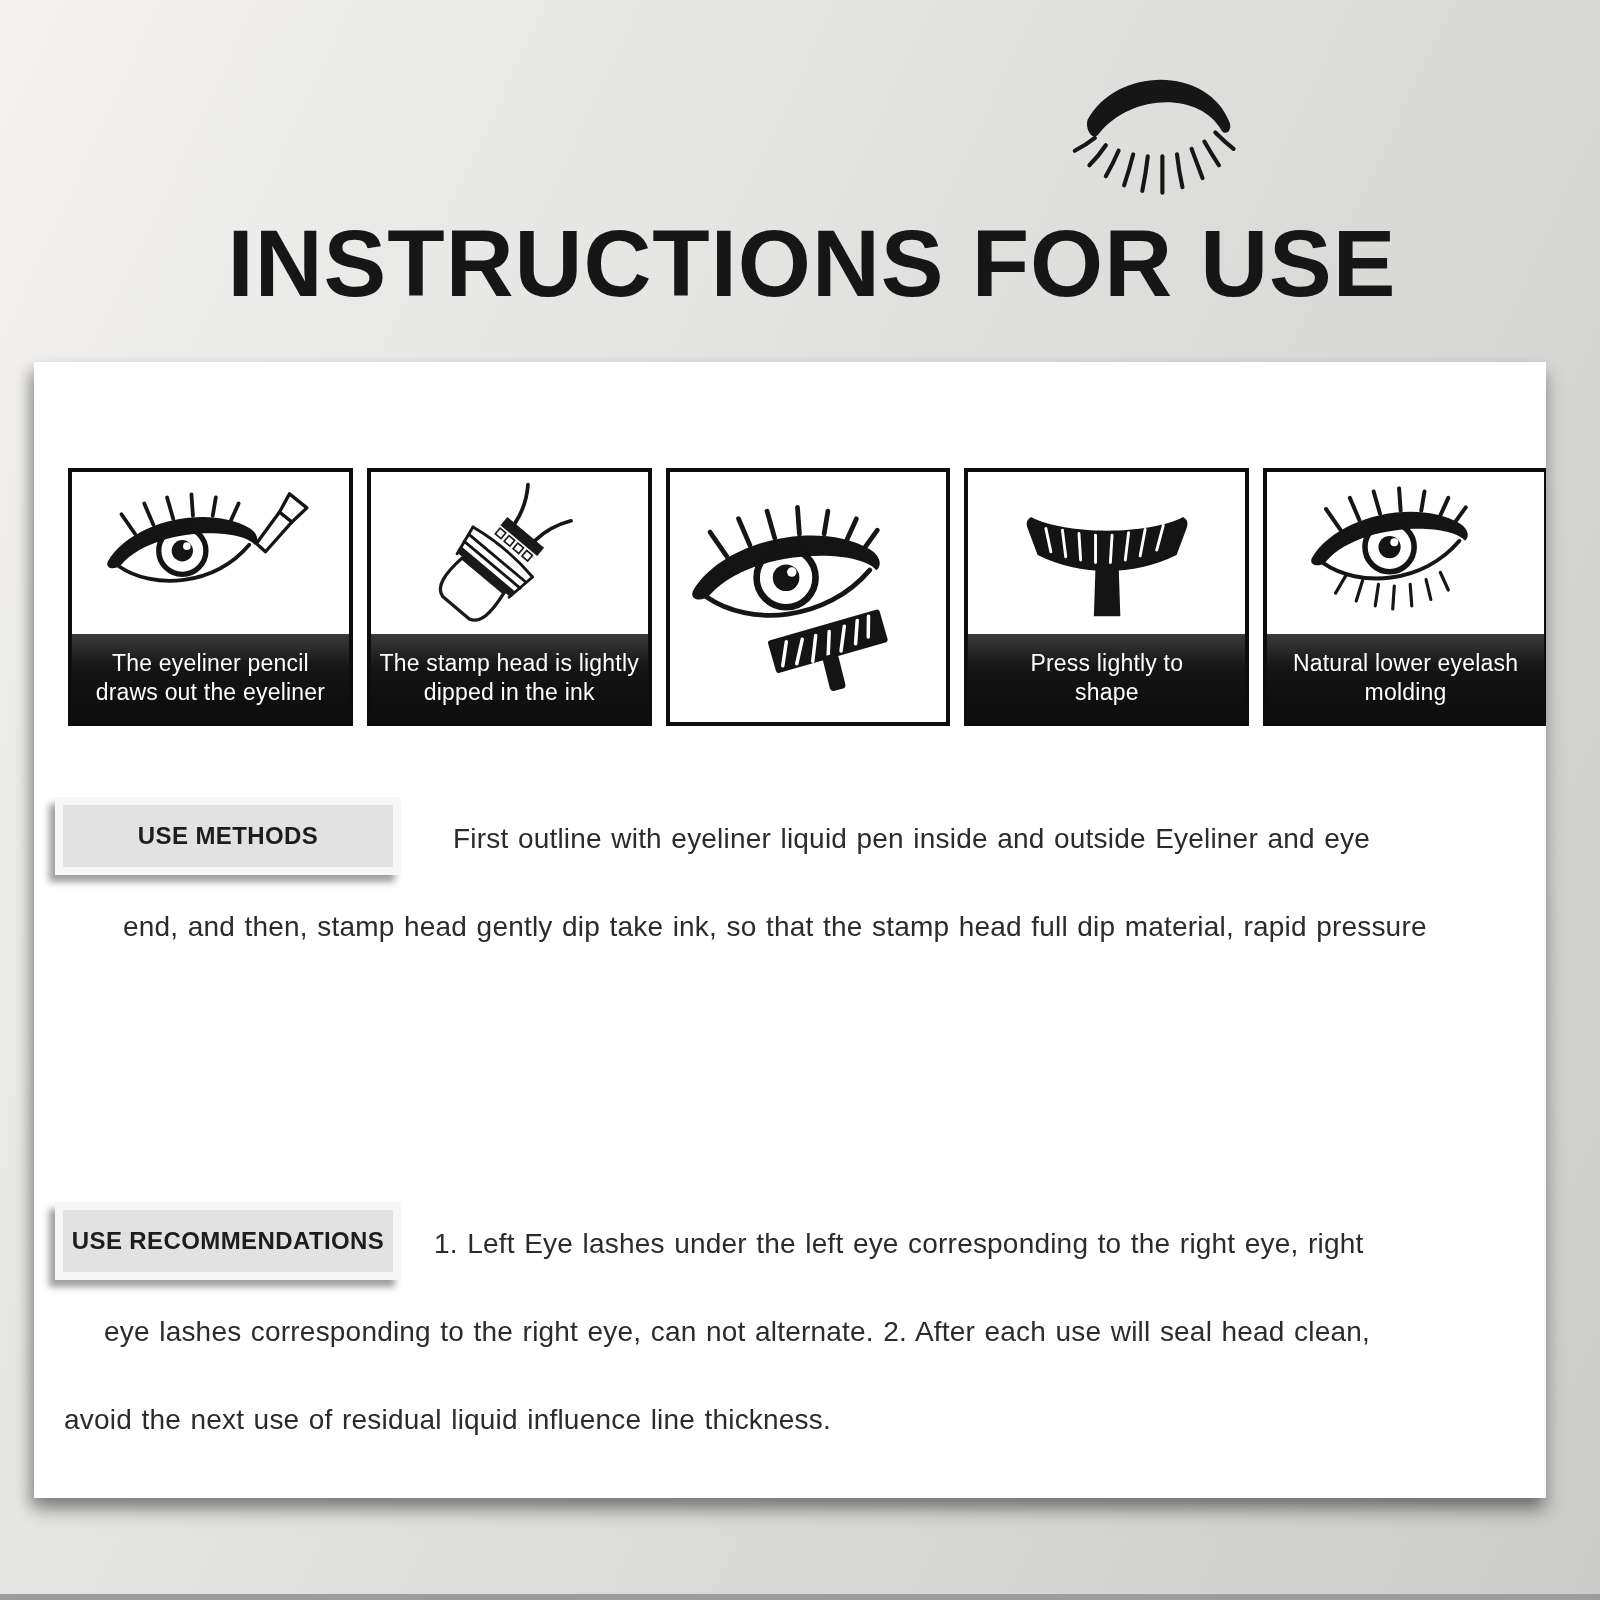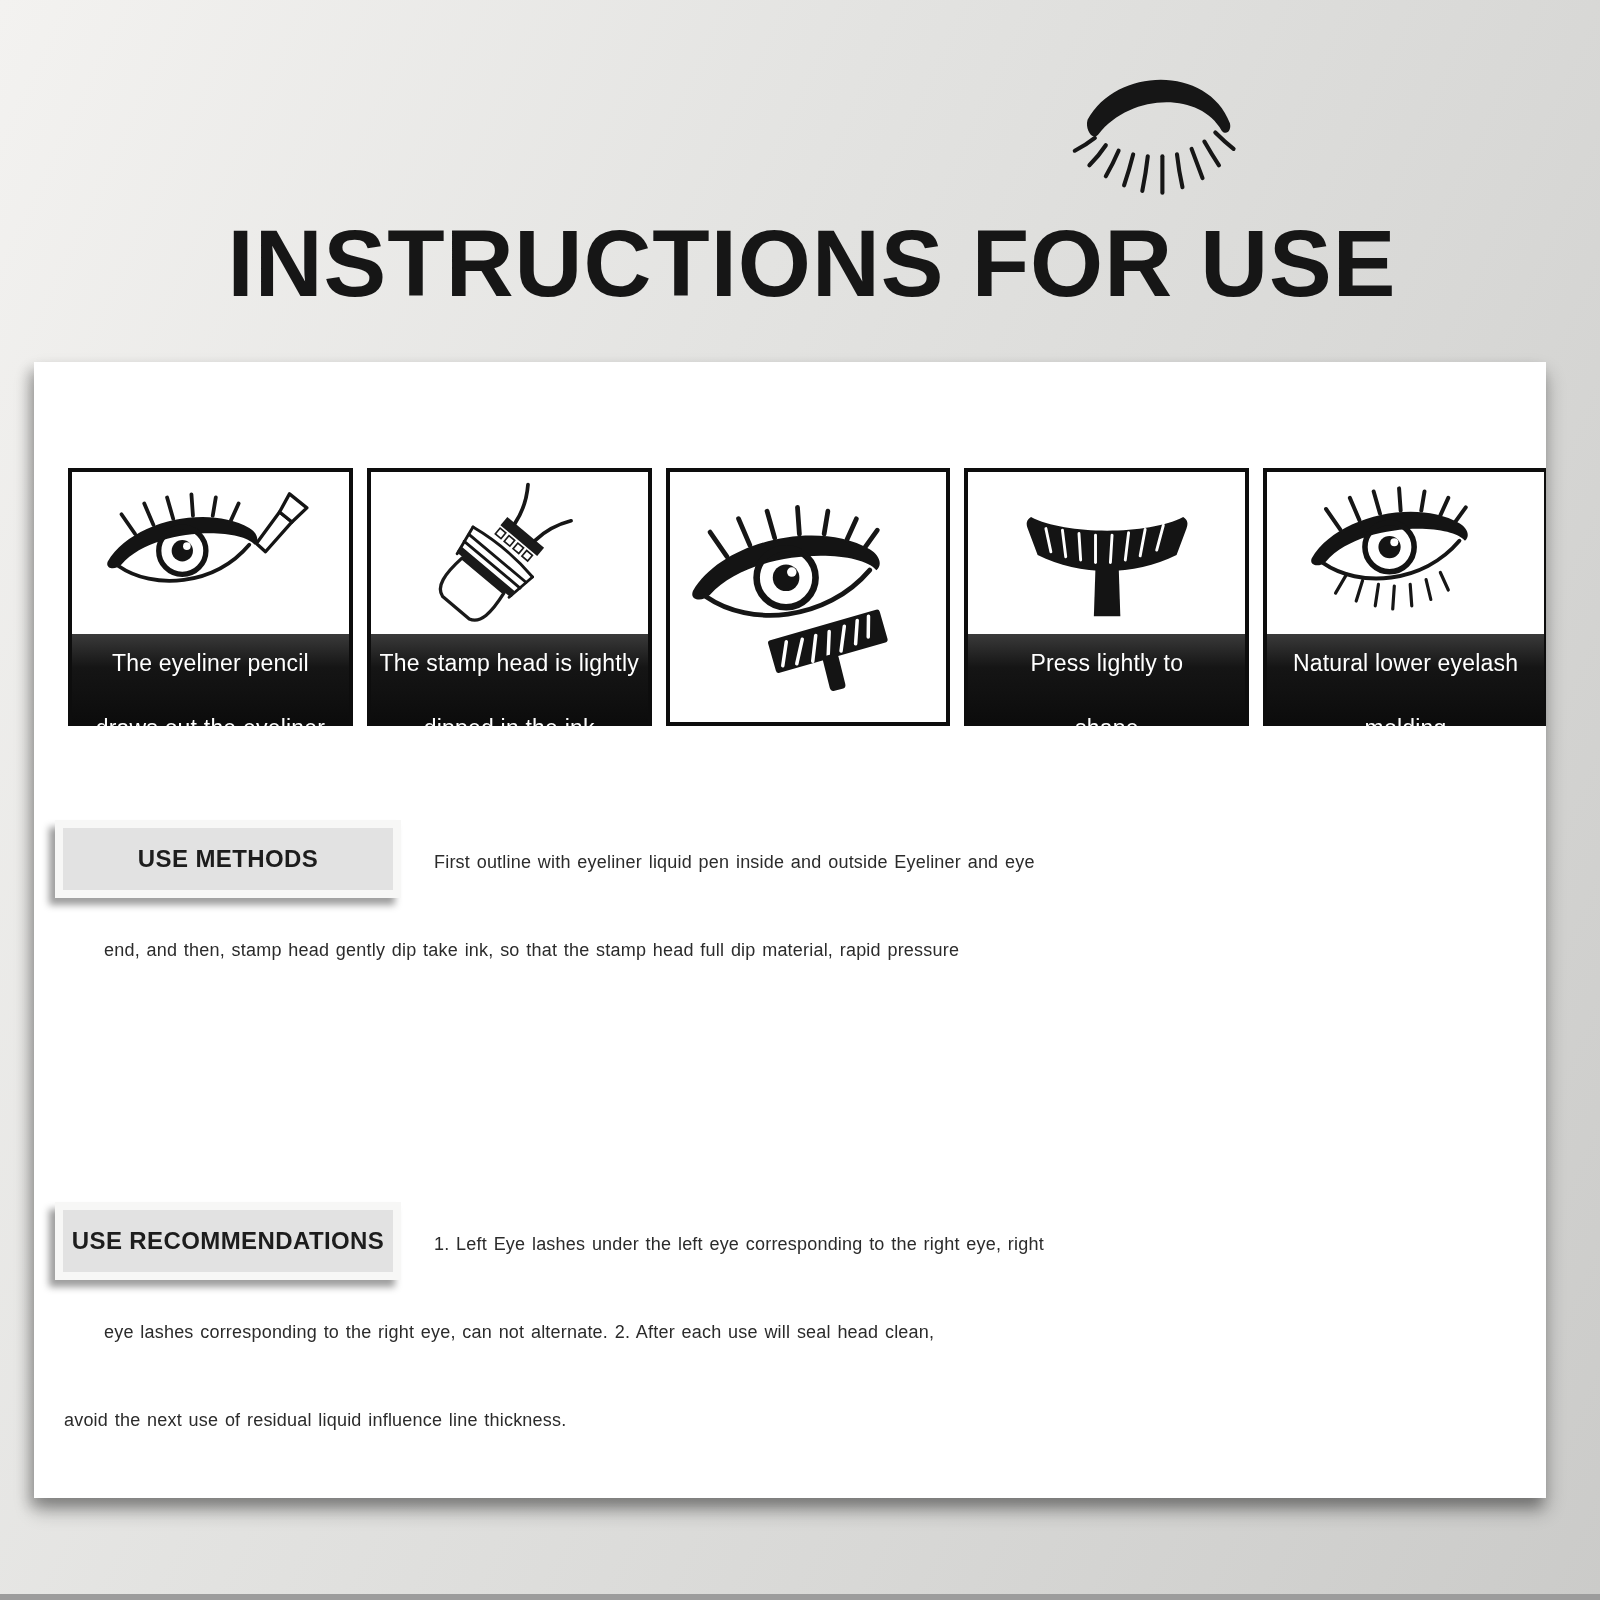--- a/index.html
+++ b/index.html
@@ -18,30 +18,30 @@
     box-shadow:-5px 8px 12px rgba(0,0,0,.20), 0 12px 18px rgba(0,0,0,.32);overflow:hidden;}
   
   .steps{position:absolute;left:34px;top:106px;width:1480px;display:flex;gap:14px;}
   .step{flex:1;height:258px;margin:0;border:4px solid #0d0d0d;background:#fff;
     display:flex;flex-direction:column;box-sizing:border-box;}
   .step-art{flex:1;display:flex;align-items:center;justify-content:center;overflow:hidden;}
   .step-art svg{width:94%;height:97%;}
   .step-caption{height:88px;background:linear-gradient(180deg,#3a3a3a 0%,#151515 38%,var(--caption-bg) 100%);
     color:var(--caption-text);text-align:center;font-size:23px;line-height:29px;
     display:flex;flex-direction:column;justify-content:center;letter-spacing:.2px;}
-  .cap-line{white-space:nowrap;margin-top:36px;}
+  .cap-line{white-space:nowrap;}
   
   .section{position:absolute;left:0;width:100%;}
-  .s1{top:456px;} .s2{top:838px;}
+  .s1{top:433px;padding-left:19px;} .s2{top:838px;}
   .label-box{position:absolute;left:21px;top:2px;width:346px;height:78px;background:#f7f7f6;
     box-shadow:-6px 7px 7px rgba(0,0,0,.38);display:flex;box-sizing:border-box;padding:8px;}
   .label-inner{flex:1;background:var(--label-bg);display:flex;align-items:center;justify-content:center;
     font-size:24px;font-weight:700;color:#1d1d1d;letter-spacing:.4px;white-space:nowrap;}
   .row{height:88px;display:flex;align-items:center;white-space:nowrap;
-    font-size:18px;color:#2b2b2b;letter-spacing:.2px;word-spacing:1.5px;}
+    font-size:28px;color:#2b2b2b;letter-spacing:.2px;word-spacing:1.5px;}
   .row.l1{padding-left:400px;}
   .row.l2{padding-left:70px;}
   .s1 .row.l3{padding-left:84px;}
   .s2 .row.l3{padding-left:30px;}
   .bottom-strip{position:absolute;left:0;bottom:0;width:100%;height:6px;background:var(--bottom-strip);}
   .ink-stroke{stroke:#161616;fill:none;stroke-linecap:round;}
 </style>
 </head>
 <body>
 

